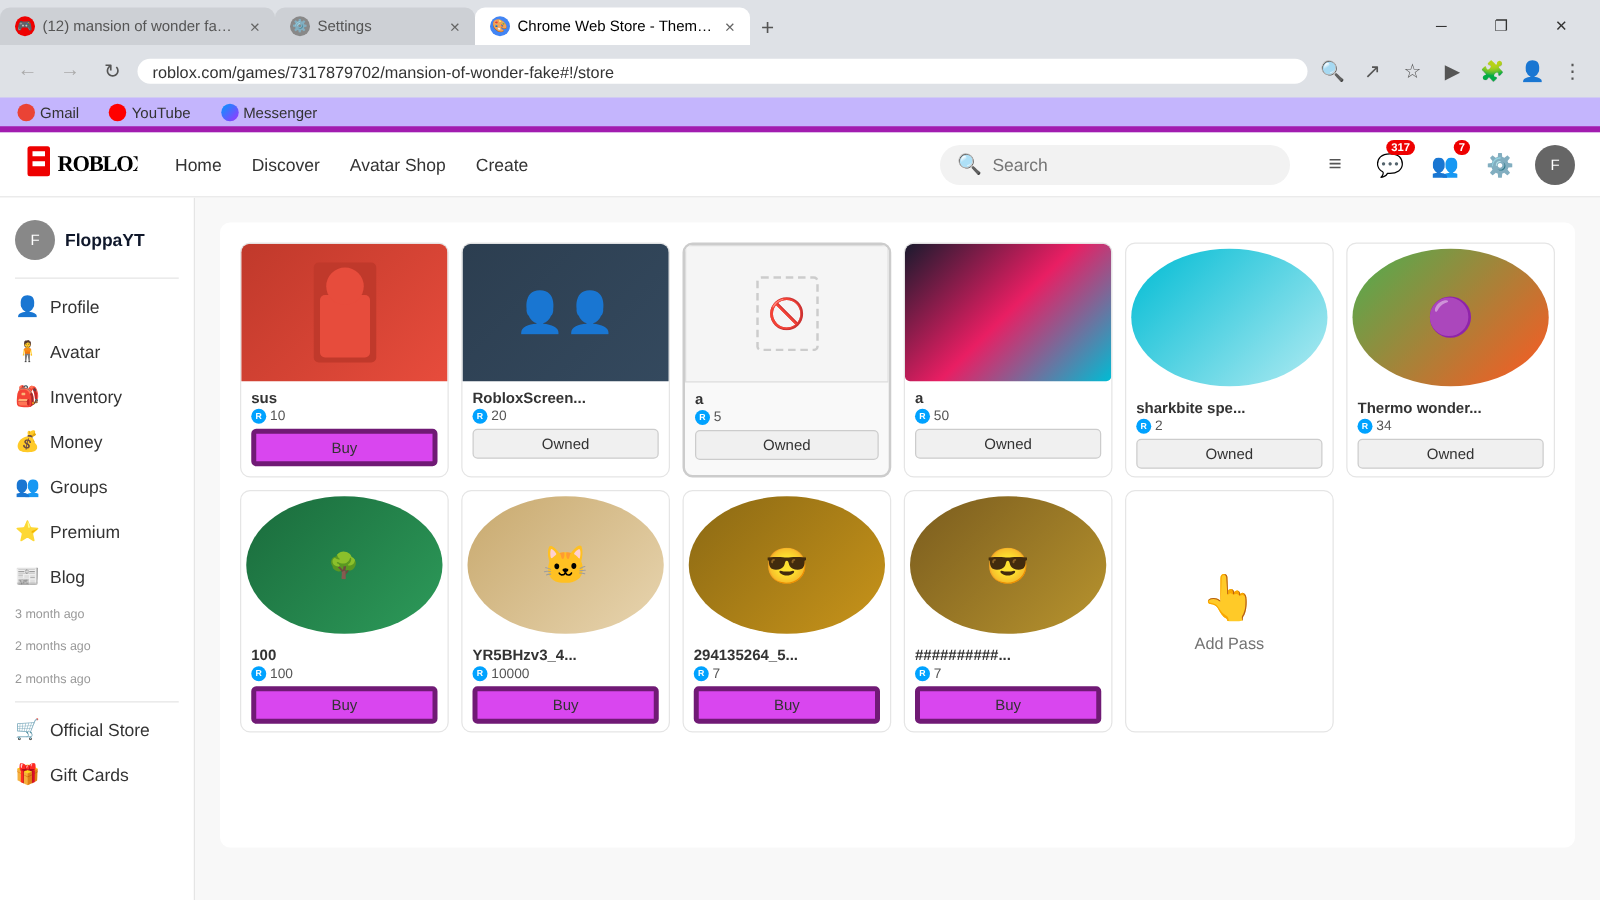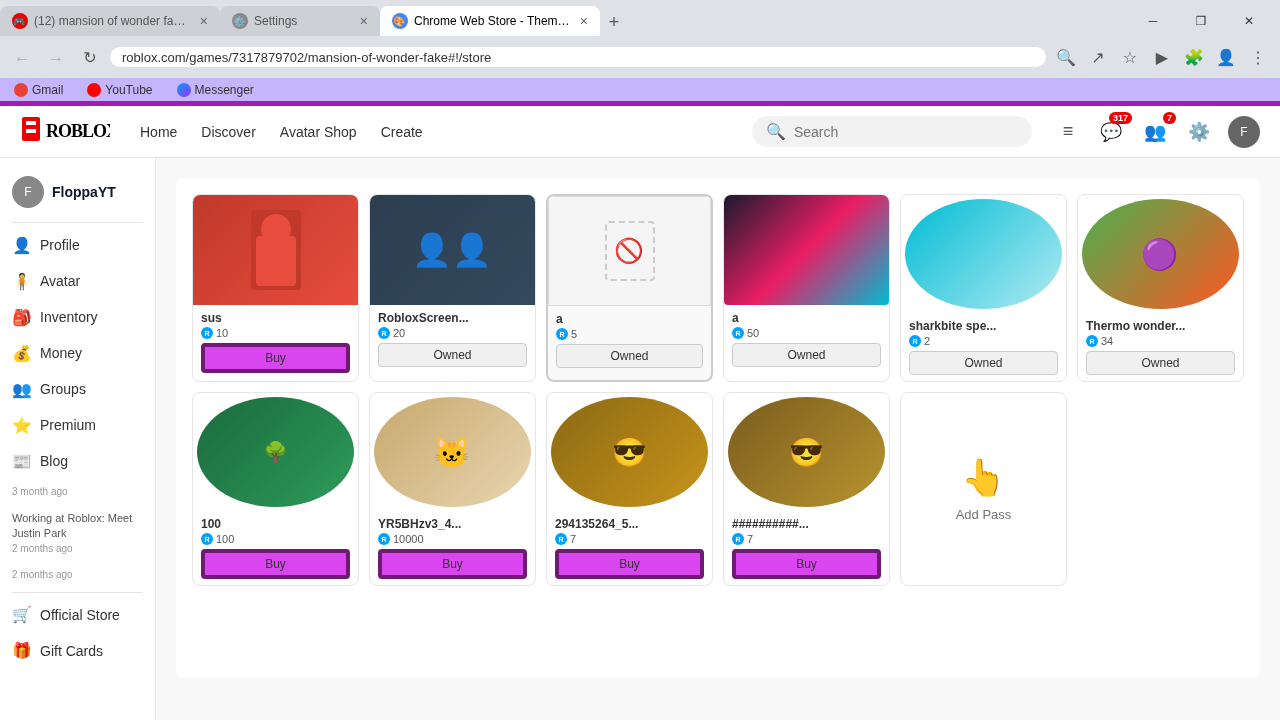--- a/index.html
+++ b/index.html
@@ -218,21 +218,20 @@
         <span>Premium</span>
       </div>
       <div class="sidebar-item">
         <span class="sidebar-icon">📰</span>
         <span>Blog</span>
       </div>
       <div class="sidebar-blog-item">
         <div class="blog-date">3 month ago</div>
       </div>
       <div class="sidebar-blog-item">
-        <div>Working at Roblox: Meet Justin Park</div>
         <div class="blog-date">2 months ago</div>
       </div>
       <div class="sidebar-blog-item">
         <div class="blog-date">2 months ago</div>
       </div>
       <div class="sidebar-divider"></div>
       <div class="sidebar-item">
         <span class="sidebar-icon">🛒</span>
         <span>Official Store</span>
       </div>

